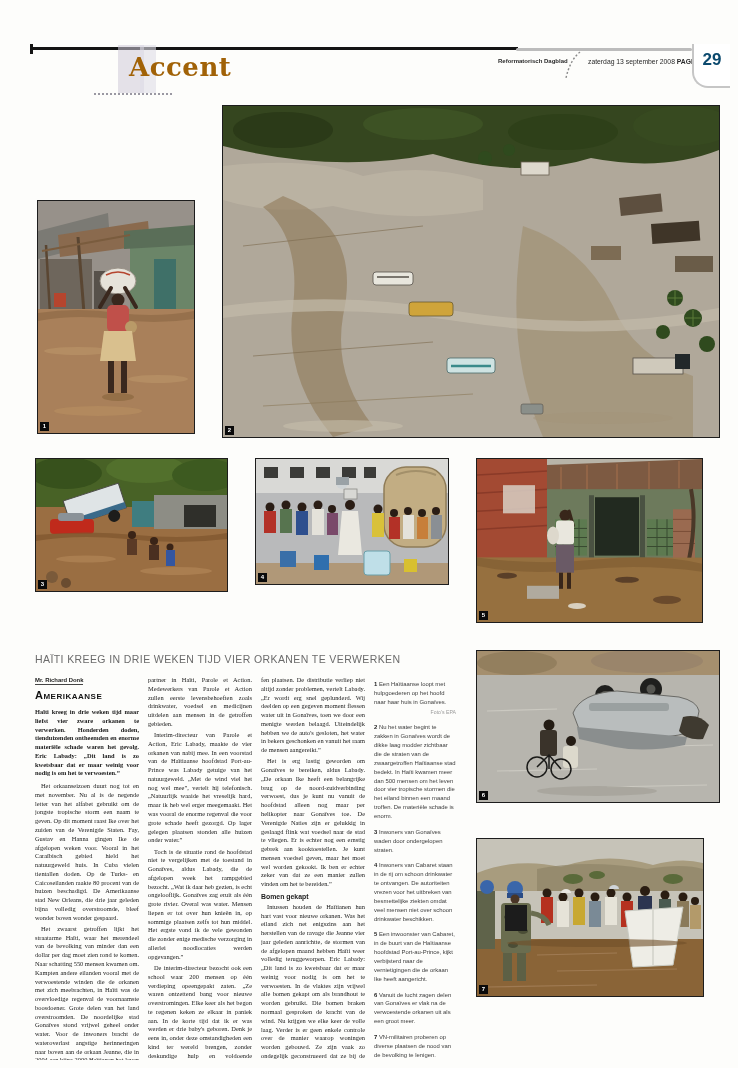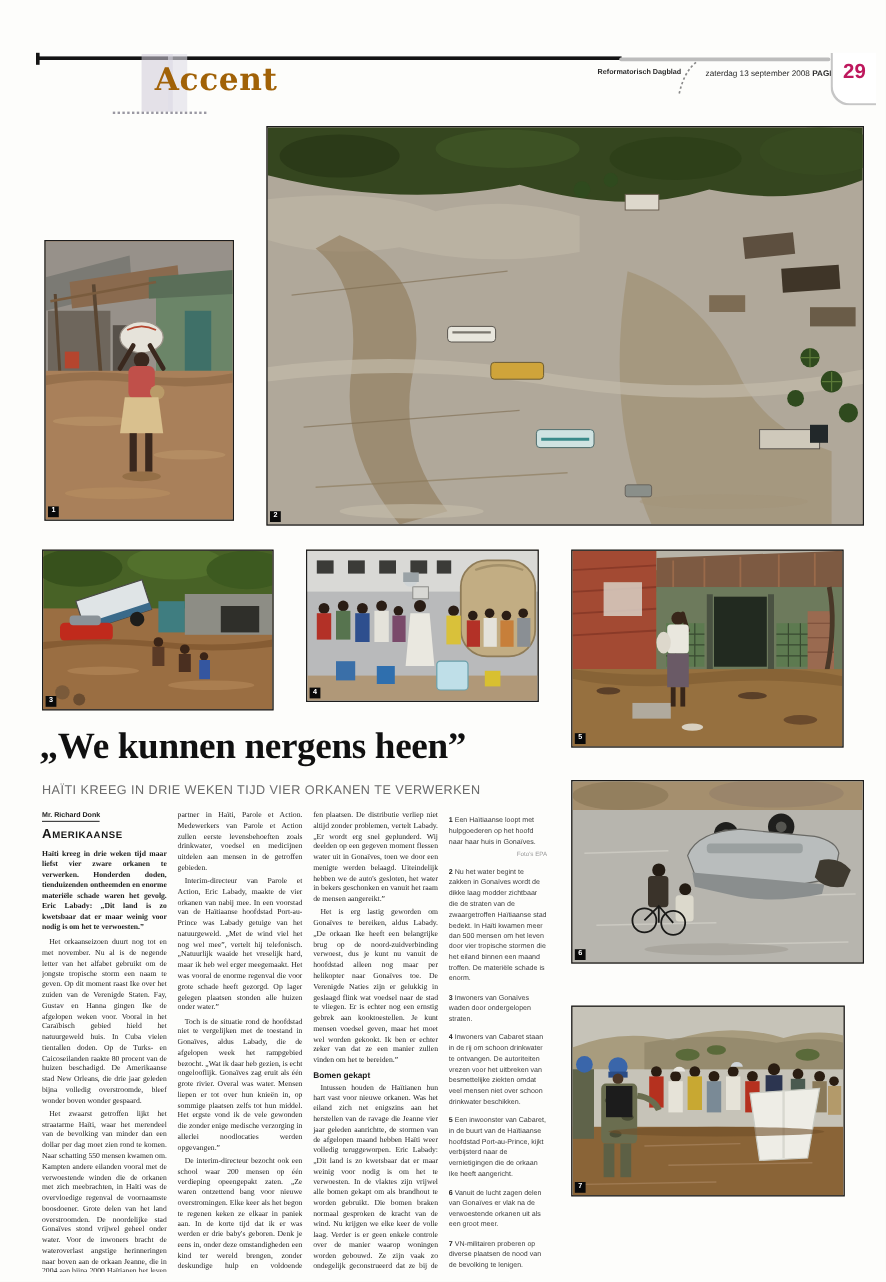--- a/index.html
+++ b/index.html
@@ -7,21 +7,21 @@
        font-family:"Liberation Serif",serif;color:#1a1a1a;}
   .page{position:absolute;left:0;top:0;width:738px;height:1068px;background:#fdfdfb;overflow:hidden;}
 
   
   .rule-black{position:absolute;left:30px;top:47px;width:488px;height:3px;background:#141414;}
   .rule-tick{position:absolute;left:30px;top:44px;width:3px;height:10px;background:#141414;}
   .rule-gray{position:absolute;left:516px;top:48px;width:176px;height:3px;background:#bcbcbc;border-radius:2px;}
   .page-tab{position:absolute;left:692px;top:44px;width:36px;height:42px;background:#fff;
             border-left:2px solid #c6c6c6;border-bottom:2px solid #c6c6c6;border-radius:0 0 0 16px;}
   .page-tab .num{display:block;text-align:center;margin-top:6px;
-            font:bold 17px "Liberation Sans",sans-serif;color:#be185d;}
+            font:bold 17px "Liberation Sans",sans-serif;color:#0c4a6e;}
   .accent-band1{position:absolute;left:118px;top:45px;width:26px;height:48px;background:#cfcbd8;opacity:.55;}
   .accent-band2{position:absolute;left:140px;top:45px;width:16px;height:48px;background:#e0dde8;opacity:.6;}
   .accent-title{position:absolute;left:93px;top:52px;font-family:"DejaVu Serif",serif;
             font-weight:bold;font-size:26px;color:#a16207;letter-spacing:.5px;margin-left:36px;}
   .accent-dots{position:absolute;left:94px;top:93px;width:78px;height:0;border-bottom:2px dotted #9a98a2;}
   .paper-name{position:absolute;left:498px;top:58px;font:bold 6px "Liberation Sans",sans-serif;color:#2a2a2a;}
   .swoosh{position:absolute;left:560px;top:50px;width:24px;height:30px;}
   .date-line{position:absolute;left:588px;top:58px;font:6.8px "Liberation Sans",sans-serif;color:#2a2a2a;white-space:nowrap;}
   .date-line b{font-weight:bold;}
 
@@ -413,21 +413,20 @@
       <g stroke="#a5805a" stroke-width="1.2" opacity=".8">
         <line x1="60" y1="116" x2="140" y2="114"></line>
           <line x1="80" y1="132" x2="200" y2="130"></line>
           <line x1="10" y1="148" x2="120" y2="146"></line>
       </g>
       <ellipse cx="120" cy="104" rx="90" ry="4" fill="#6f4e28" opacity=".6"></ellipse>
     </svg>
     <div class="badge">7</div>
   </div>
 
-  <div class="headline">„We kunnen nergens heen”</div>
   <div class="subheadline">HAÏTI KREEG IN DRIE WEKEN TIJD VIER ORKANEN TE VERWERKEN</div>
 
   <div class="col" id="col1">
     <div class="byline">Mr. Richard Donk</div>
     <div class="kicker">Amerikaanse</div>
     <p class="intro">Haïti kreeg in drie weken tijd maar liefst vier zware orkanen te verwerken. Honderden doden, tienduizenden ontheemden en enorme materiële schade waren het gevolg. Eric Labady: „Dit land is zo kwetsbaar dat er maar weinig voor nodig is om het te verwoesten.”</p>
     <p>Het orkaanseizoen duurt nog tot en met november. Nu al is de negende letter van het alfabet gebruikt om de jongste tropische storm een naam te geven. Op dit moment raast Ike over het zuiden van de Verenigde Staten. Fay, Gustav en Hanna gingen Ike de afgelopen weken voor. Vooral in het Caraïbisch gebied hield het natuurgeweld huis. In Cuba vielen tientallen doden. Op de Turks- en Caicoseilanden raakte 80 procent van de huizen beschadigd. De Amerikaanse stad New Orleans, die drie jaar geleden bijna volledig overstroomde, bleef wonder boven wonder gespaard.</p>
     <p>Het zwaarst getroffen lijkt het straatarme Haïti, waar het merendeel van de bevolking van minder dan een dollar per dag moet zien rond te komen. Naar schatting 550 mensen kwamen om. Kampten andere eilanden vooral met de verwoestende winden die de orkanen met zich meebrachten, in Haïti was de overvloedige regenval de voornaamste boosdoener. Grote delen van het land overstroomden. De noordelijke stad Gonaïves stond vrijwel geheel onder water. Voor de inwoners bracht de wateroverlast angstige herinneringen naar boven aan de orkaan Jeanne, die in 2004 aan bijna 2000 Haïtianen het leven kostte, voornamelijk in Gonaïves.</p>
     
     

